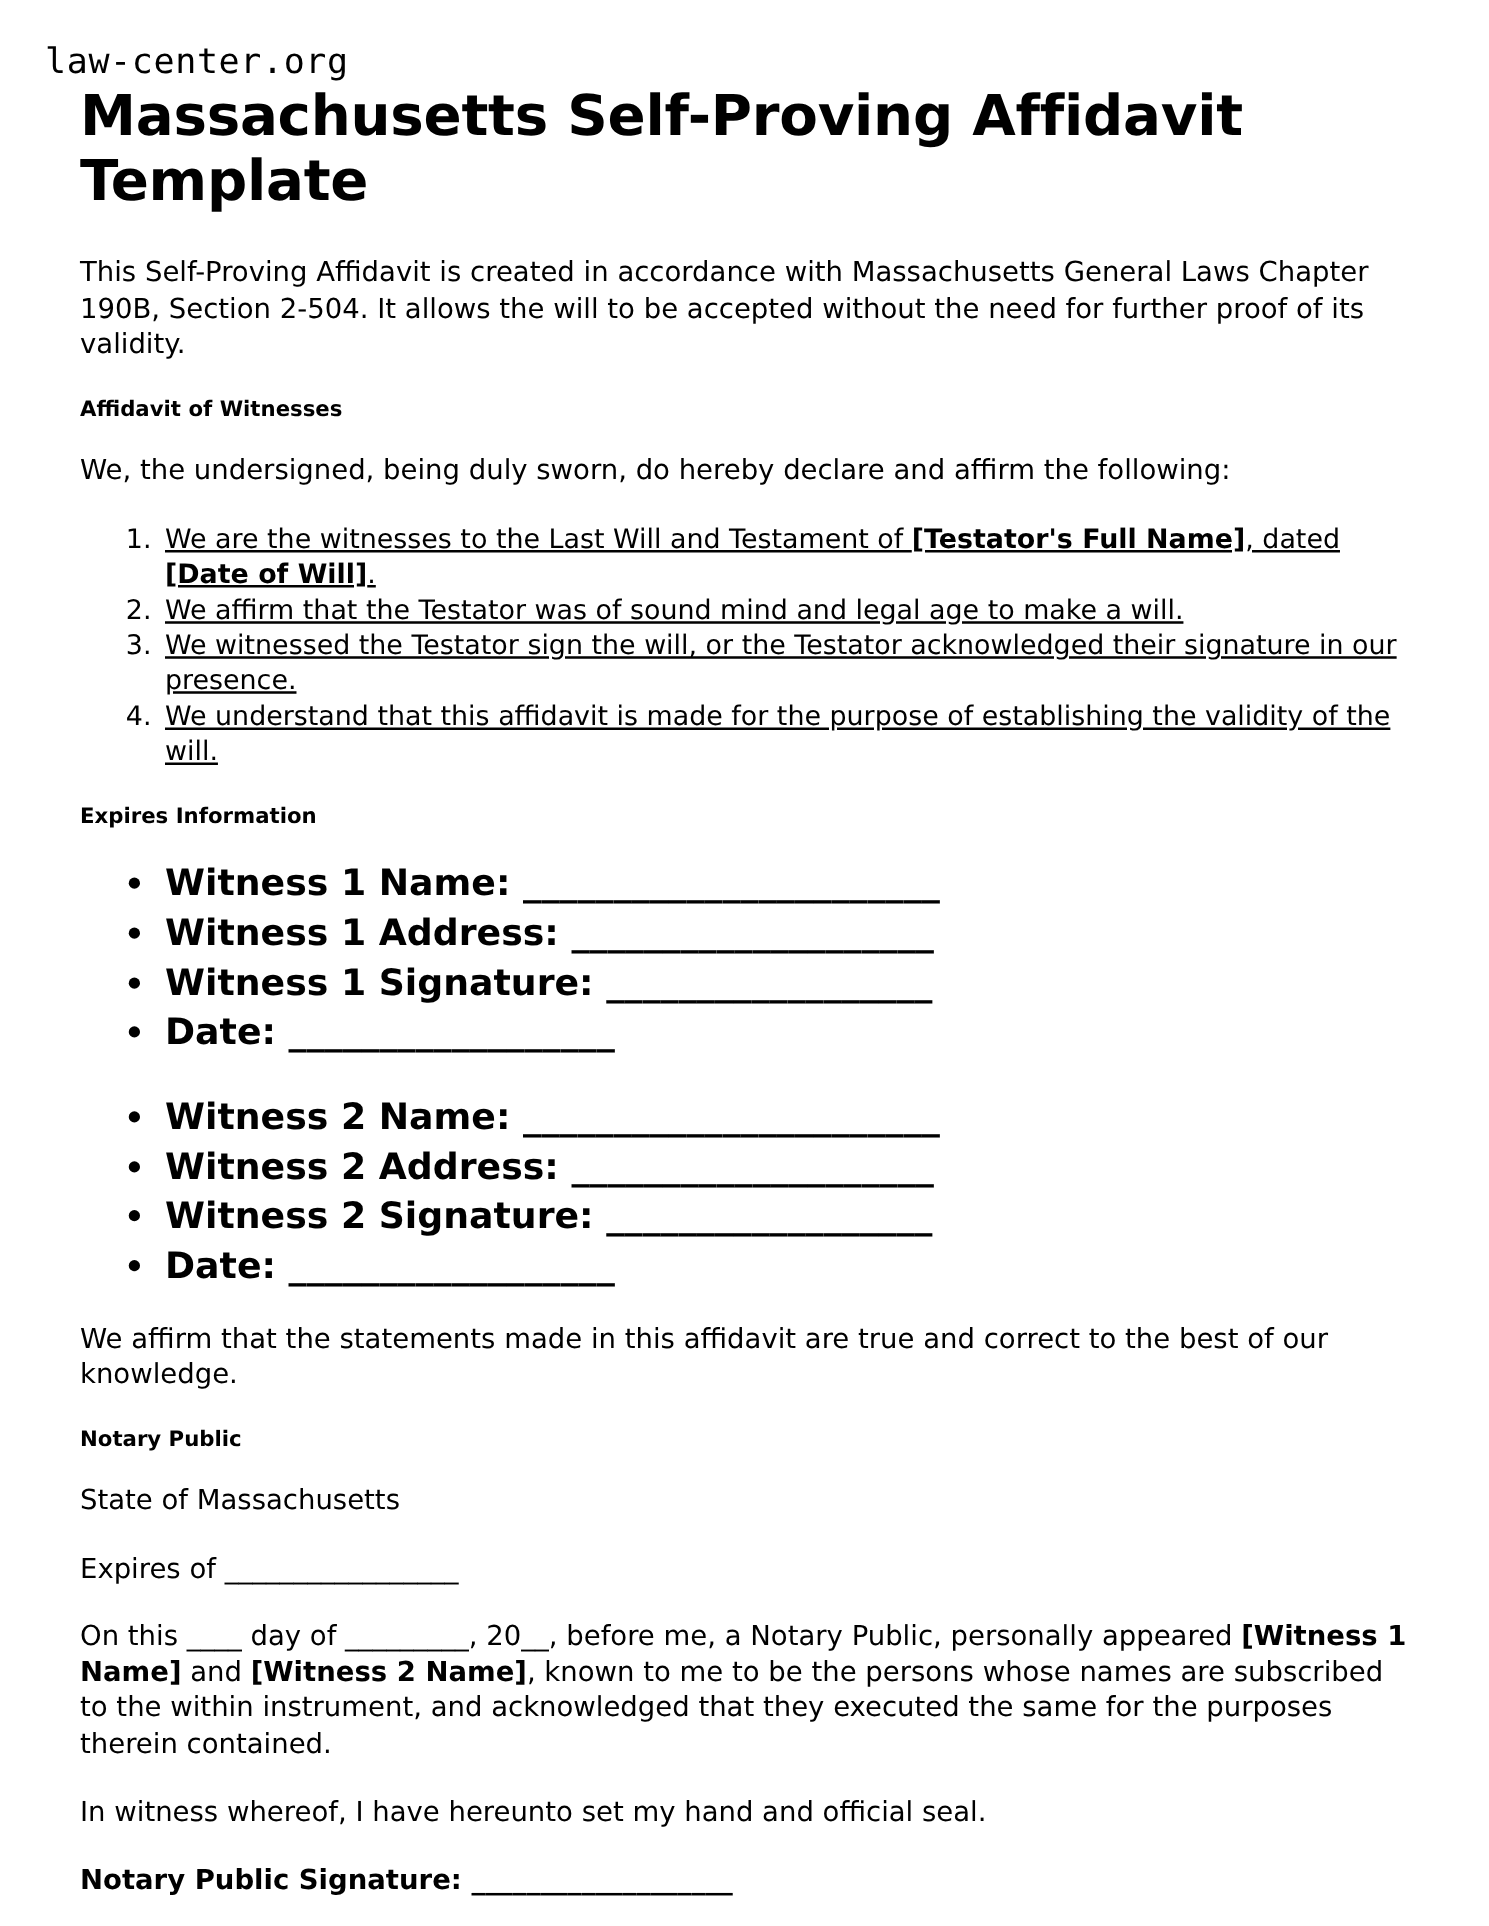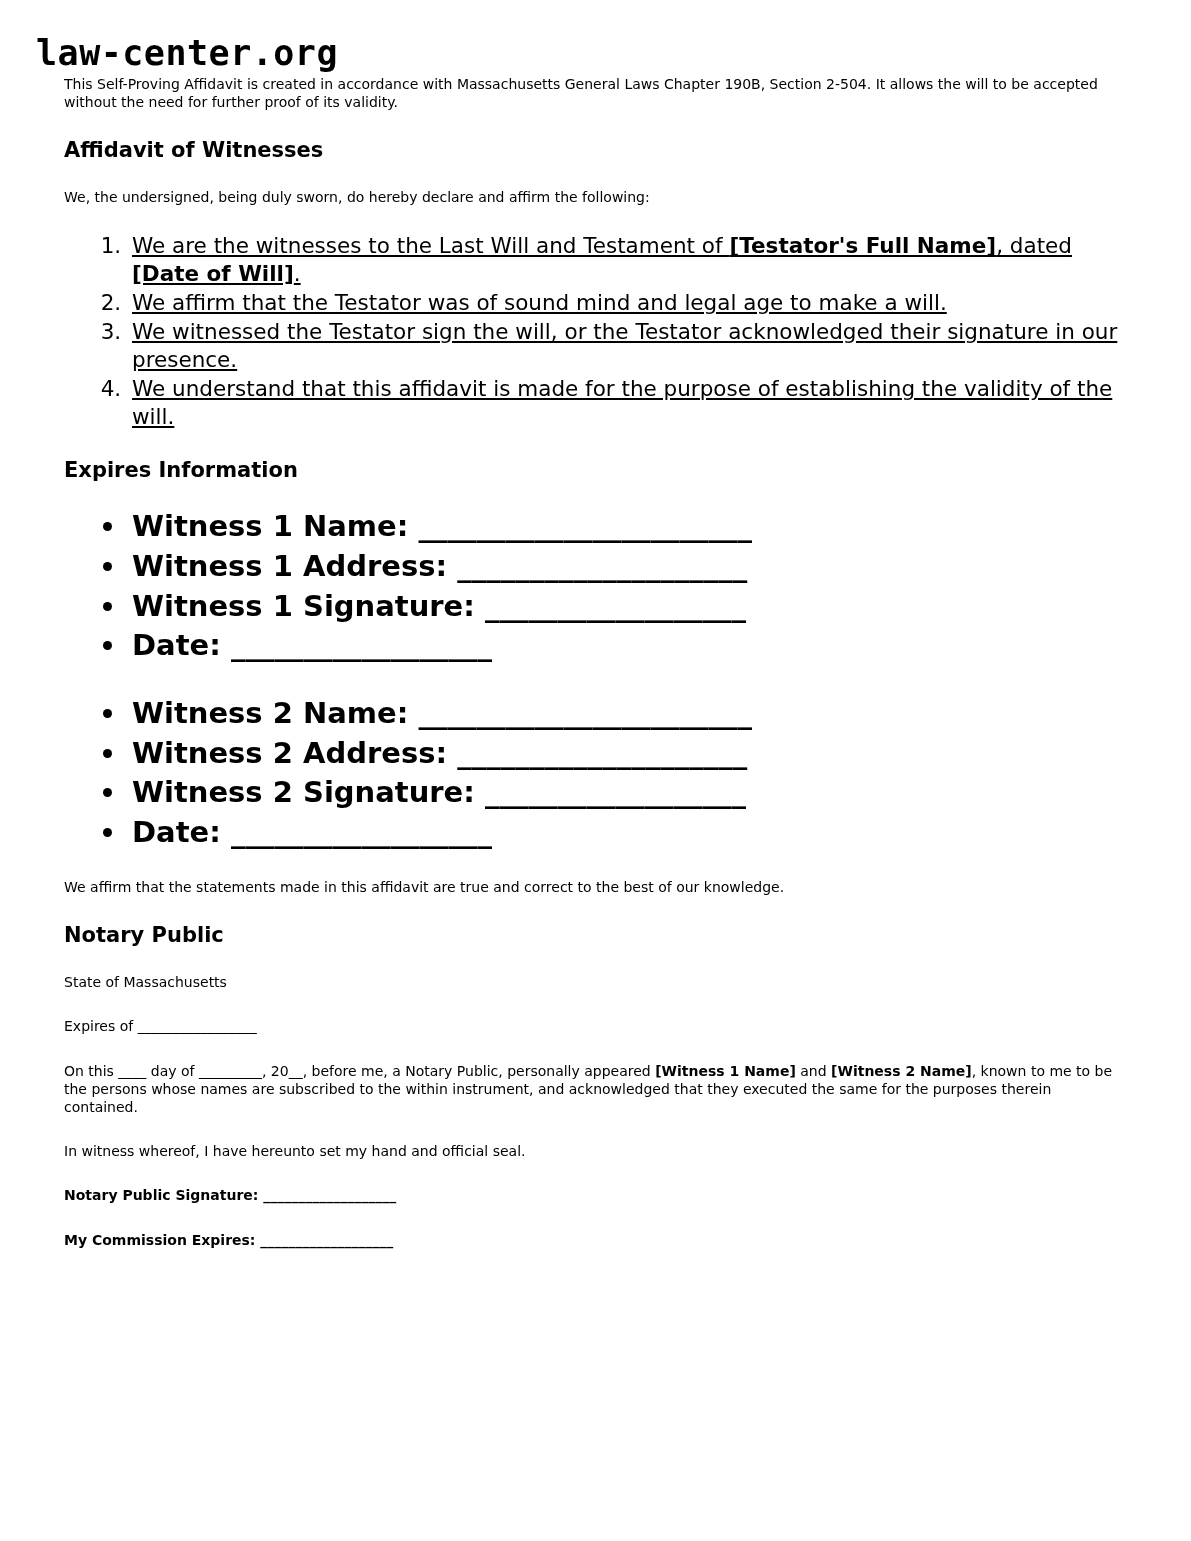--- a/index.html
+++ b/index.html
@@ -19,49 +19,49 @@
     box-sizing: border-box;
     width: 1191px;
     min-height: 1541px;
     padding: 34px 48px 40px 64px;
     background: #ffffff;
   }
 
   
   .site-name {
     font-family: "DejaVu Sans Mono", monospace;
-    font-size: 35px;
-    font-weight: 700;
+    font-size: 28px;
+    font-weight: 400;
     letter-spacing: 0.5px;
     color: #000;
     line-height: 1.1;
     margin: 0 0 2px -28px;
     white-space: nowrap;
   }
 
   h1.doc-title {
     font-size: 45px;
     font-weight: 700;
     line-height: 1.16;
     letter-spacing: -0.2px;
     margin: 0 0 34px 0;
     max-width: 1010px;
   }
 
   
   p.para {
-    font-size: 14px;
+    font-size: 22px;
     line-height: 1.30;
     margin: 0 0 26px 0;
     max-width: 1065px;
   }
   p.para:last-child { margin-bottom: 0; }
 
   h2.section {
-    font-size: 21px;
+    font-size: 17px;
     font-weight: 700;
     line-height: 1.3;
     margin: 0 0 24px 0;
   }
 
   b, strong { font-weight: 700; }
 
   
   ol.claims {
     margin: 0 0 26px 0;
@@ -96,20 +96,21 @@
   .blank { font-weight: 700; letter-spacing: 0px; }
   .blank-light { font-weight: 400; }
 </style>
 </head>
 <body>
 
 <div class="page">
 
   <div class="site-name">law-center.org</div>
 
+  <h1 class="doc-title">Massachusetts Self-Proving Affidavit Template</h1>
 
   <p class="para">This Self-Proving Affidavit is created in accordance with Massachusetts General Laws Chapter 190B, Section 2-504. It allows the will to be accepted without the need for further proof of its validity.</p>
 
   <h2 class="section">Affidavit of Witnesses</h2>
 
   <p class="para">We, the undersigned, being duly sworn, do hereby declare and affirm the following:</p>
 
   <ol class="claims">
     <li><span>We are the witnesses to the Last Will and Testament of </span><b>[Testator's Full Name]</b><span>, dated </span><b>[Date of Will]</b><span>.</span></li>
     <li>We affirm that the Testator was of sound mind and legal age to make a will.</li>

